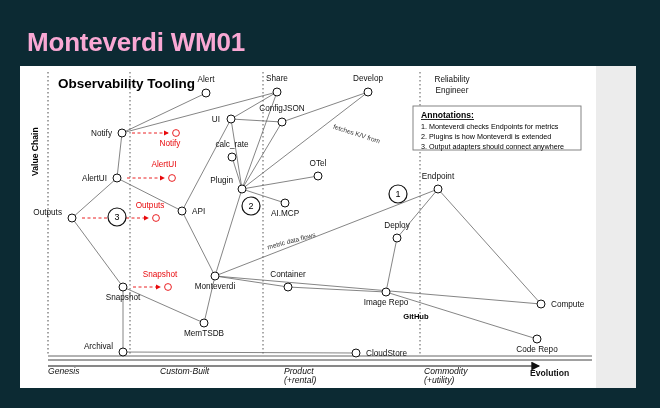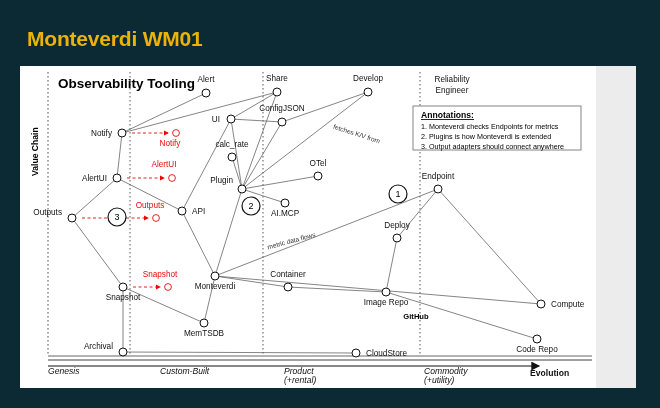--- a/index.html
+++ b/index.html
@@ -12,23 +12,23 @@
     font-family: "Liberation Sans", sans-serif;
   }
   #app {
     position: relative;
     width: 660px; height: 408px;
     background: #0c2a33;
   }
   #page-title {
     position: absolute;
     left: 27px; top: 27px;
-    font-size: 21px;
+    font-size: 26px;
     font-weight: bold;
-    color: #eab308;
+    color: #f9a8d4;
     letter-spacing: -0.2px;
     white-space: nowrap;
   }
   #map-card {
     position: absolute;
     left: 20px; top: 66px;
     width: 616px; height: 322px;
     background: #ffffff;
     overflow: hidden;
   }

